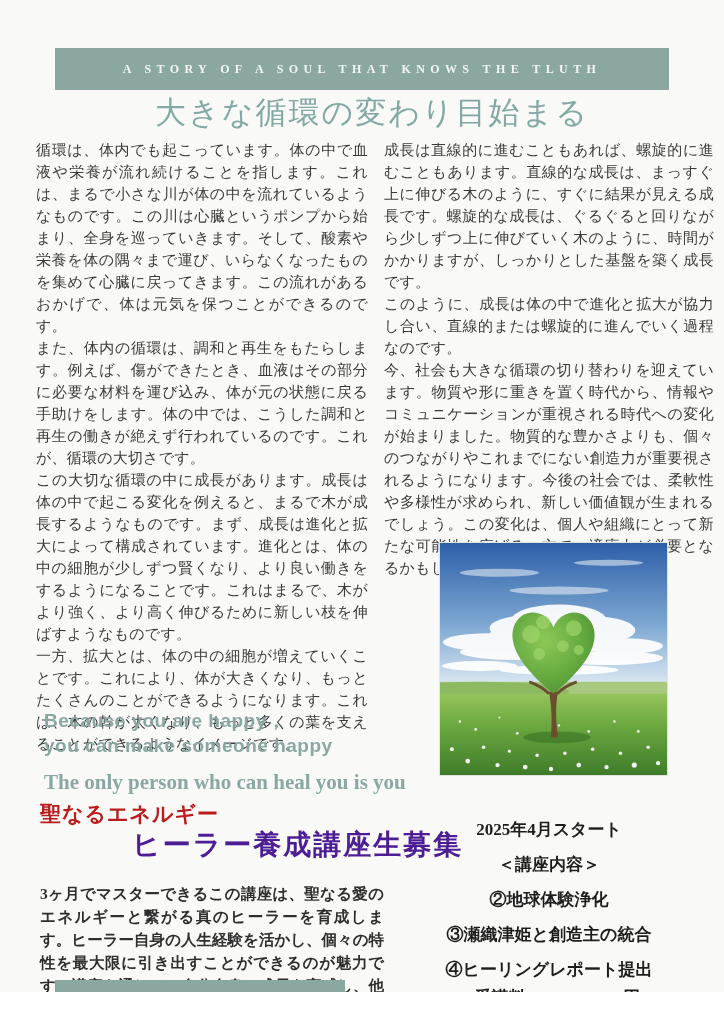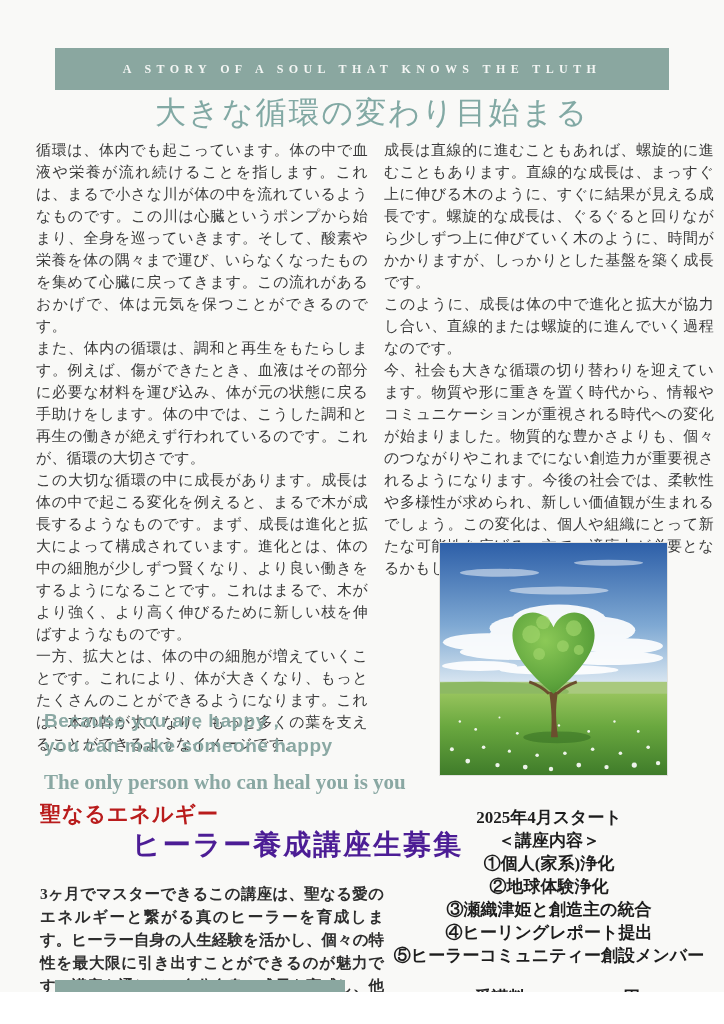--- a/index.html
+++ b/index.html
@@ -120,21 +120,21 @@
     position: absolute;
     left: 384px; top: 806px;
     width: 330px;
     text-align: center;
     color: #1d1d1d;
     font-family: "Liberation Serif", "DejaVu Serif", serif;
     font-weight: bold;
     font-size: 17px;
     line-height: 23px;
   }
-  .course div { margin: 0; }
+  .course div { margin: 12px; }
   .course-fee {
     position: absolute;
     left: 384px; top: 986px;
     width: 330px;
     text-align: center;
     color: #1d1d1d;
     font-family: "Liberation Serif", "DejaVu Serif", serif;
     font-weight: bold;
     font-size: 17px;
   }
@@ -258,21 +258,20 @@
     </svg>
   </div>
 
   <div class="recruit-subtitle">聖なるエネルギー</div>
   <div class="recruit-title">ヒーラー養成講座生募集</div>
   <div class="recruit-body">3ヶ月でマスターできるこの講座は、聖なる愛のエネルギーと繋がる真のヒーラーを育成します。ヒーラー自身の人生経験を活かし、個々の特性を最大限に引き出すことができるのが魅力です。講座を通じて、自分自身の成長を実感し、他者に貢献する力を高めることができるでしょう。</div>
 
   <div class="course">
     <div>2025年4月スタート</div>
     <div>＜講座内容＞</div>
-    <div>①個人(家系)浄化</div>
     <div>②地球体験浄化</div>
     <div>③瀬織津姫と創造主の統合</div>
     <div>④ヒーリングレポート提出</div>
     <div>⑤ヒーラーコミュニティー創設メンバー</div>
   </div>
 
   <div class="course-fee">
     <span>＜受講料＞</span><span class="fee-value">110,000円</span>
   </div>
 

